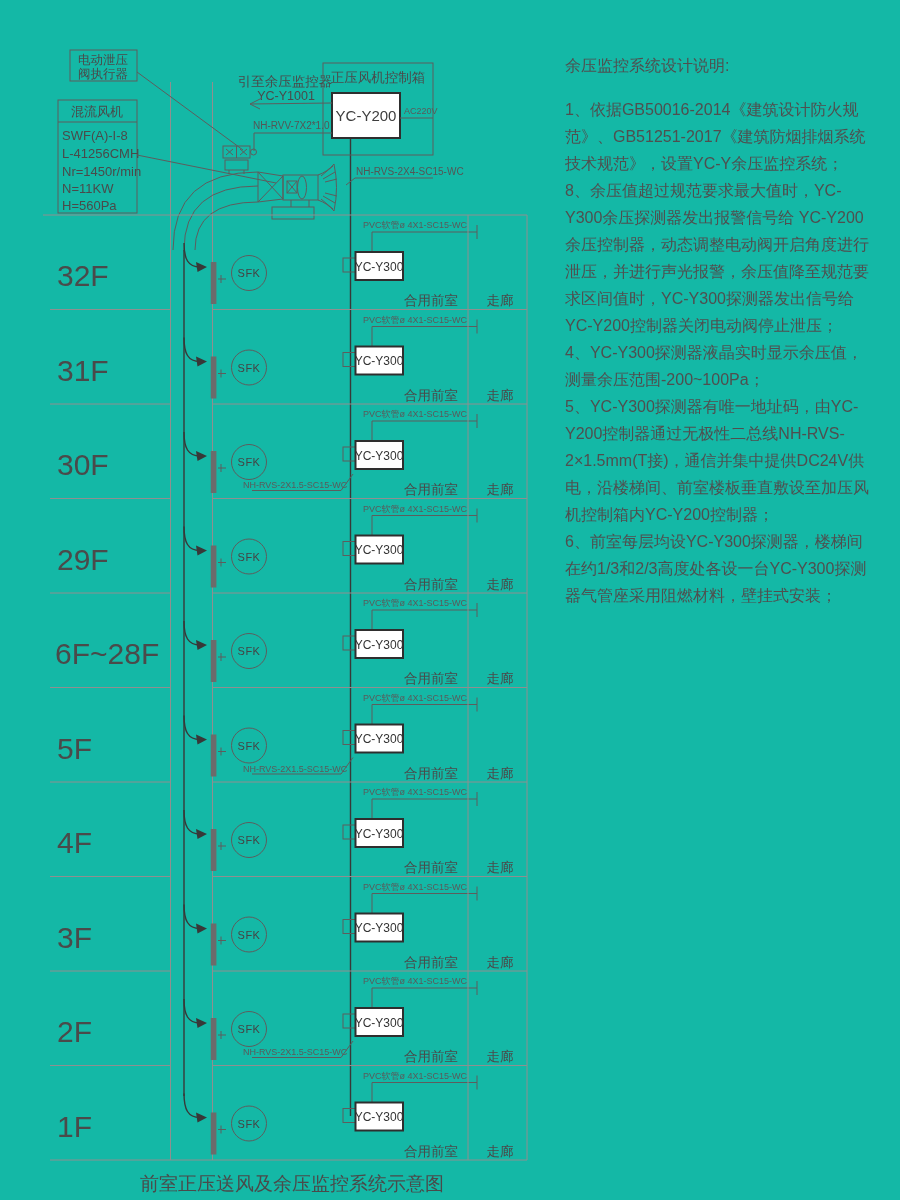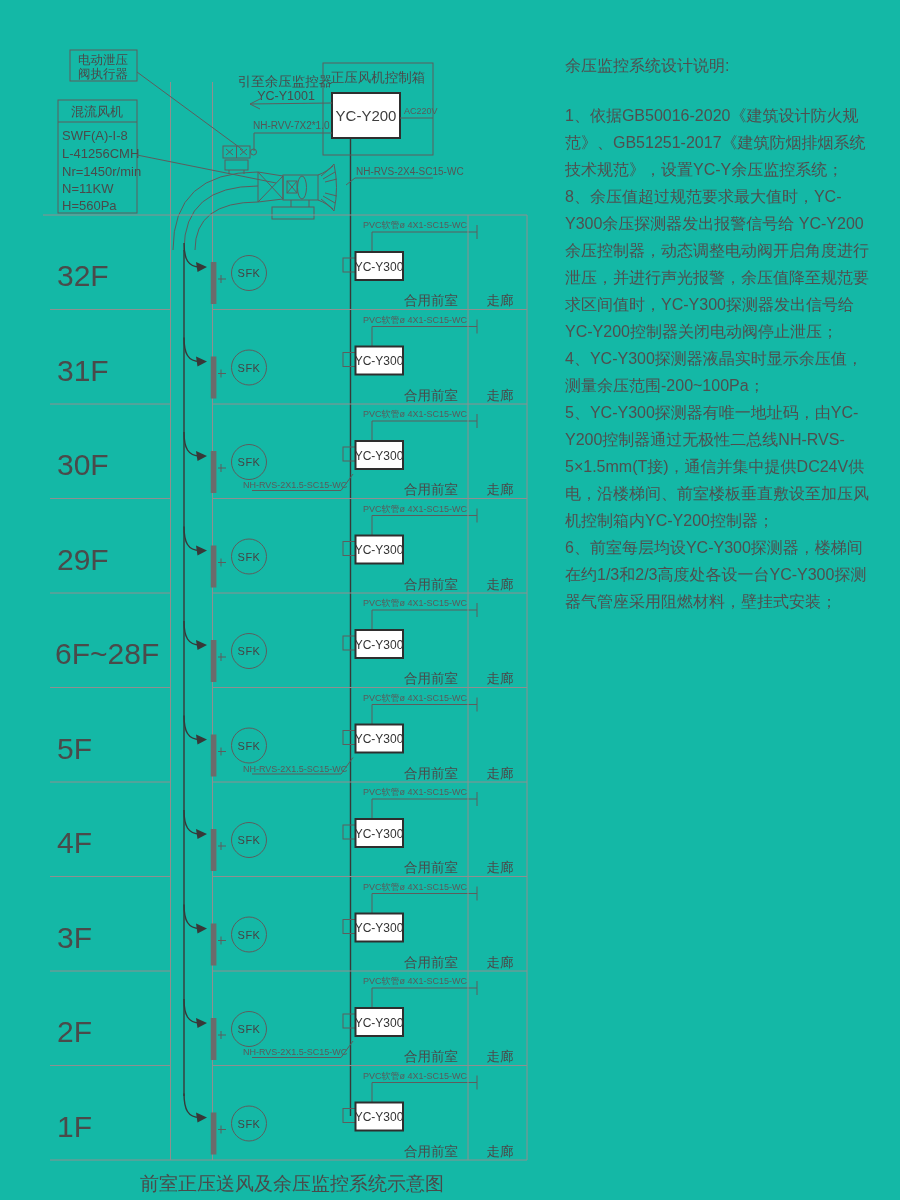--- a/index.html
+++ b/index.html
@@ -17,21 +17,21 @@
   .room{font-size:13.5px;fill:#4a4a4a;}
   .det{font-size:12px;fill:#333;}
   .sfk{font-size:11px;letter-spacing:.5px;fill:#444;}
   .cap{font-size:19px;fill:#4a4a4a;}
   .bx{font-size:12.5px;fill:#4a4a4a;}
   .bx2{font-size:13px;fill:#4a4a4a;}
   .bx3{font-size:13.5px;fill:#4a4a4a;}
   .yc2{font-size:15px;fill:#3d3d3d;}
   .notes{position:absolute;left:565px;top:52px;width:304px;font-size:16px;line-height:27px;color:#4f4f4f;}
   .notes p{margin:0;}
-  .notes .notes-title{margin-bottom:23px;}
+  .notes .notes-title{margin-bottom:17px;}
 </style>
 </head>
 <body>
 
 <div class="page">
 
 <svg width="560" height="1200" viewBox="0 0 560 1200">
 
   <g>
     <line class="ln" x1="170.5" y1="82" x2="170.5" y2="1160"></line>
@@ -352,20 +352,20 @@
     <text class="room" x="458" y="90" text-anchor="end">合用前室</text>
     <text class="room" x="500" y="90" text-anchor="middle">走廊</text>
     <line class="ln" x1="468" y1="0" x2="468" y2="94.5"></line>
   </g>
 
   <text class="cap" x="292" y="1190" text-anchor="middle">前室正压送风及余压监控系统示意图</text>
 </svg>
 
   <div class="notes">
     <p class="notes-title">余压监控系统设计说明:</p>
-    <p>1、依据GB50016-2020《建筑设计防火规范》、GB51251-2017《建筑防烟排烟系统技术规范》，设置YC-Y余压监控系统；</p>
+    <p>1、依据GB50016-2014《建筑设计防火规范》、GB51251-2017《建筑防烟排烟系统技术规范》，设置YC-Y余压监控系统；</p>
     <p>8、余压值超过规范要求最大值时，YC-Y300余压探测器发出报警信号给 YC-Y200余压控制器，动态调整电动阀开启角度进行泄压，并进行声光报警，余压值降至规范要求区间值时，YC-Y300探测器发出信号给YC-Y200控制器关闭电动阀停止泄压；</p>
     <p>4、YC-Y300探测器液晶实时显示余压值，测量余压范围-200~100Pa；</p>
-    <p>5、YC-Y300探测器有唯一地址码，由YC-Y200控制器通过无极性二总线NH-RVS-5×1.5mm(T接)，通信并集中提供DC24V供电，沿楼梯间、前室楼板垂直敷设至加压风机控制箱内YC-Y200控制器；</p>
+    <p>5、YC-Y300探测器有唯一地址码，由YC-Y200控制器通过无极性二总线NH-RVS-2×1.5mm(T接)，通信并集中提供DC24V供电，沿楼梯间、前室楼板垂直敷设至加压风机控制箱内YC-Y200控制器；</p>
     <p>6、前室每层均设YC-Y300探测器，楼梯间在约1/3和2/3高度处各设一台YC-Y300探测器气管座采用阻燃材料，壁挂式安装；</p>
   </div>
 
 </div>
 
 </body></html>

